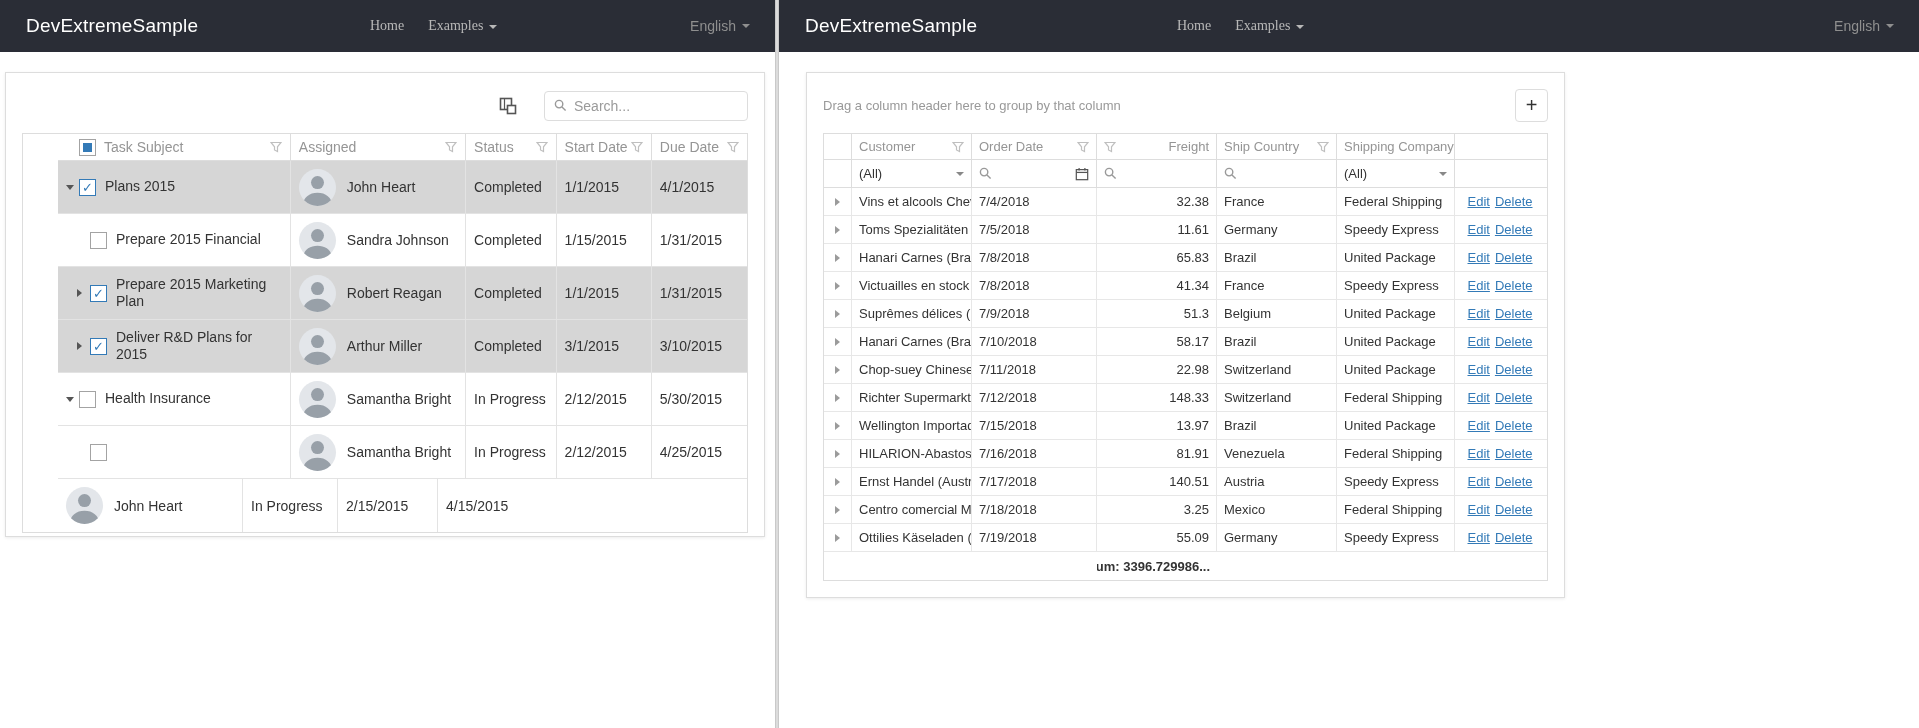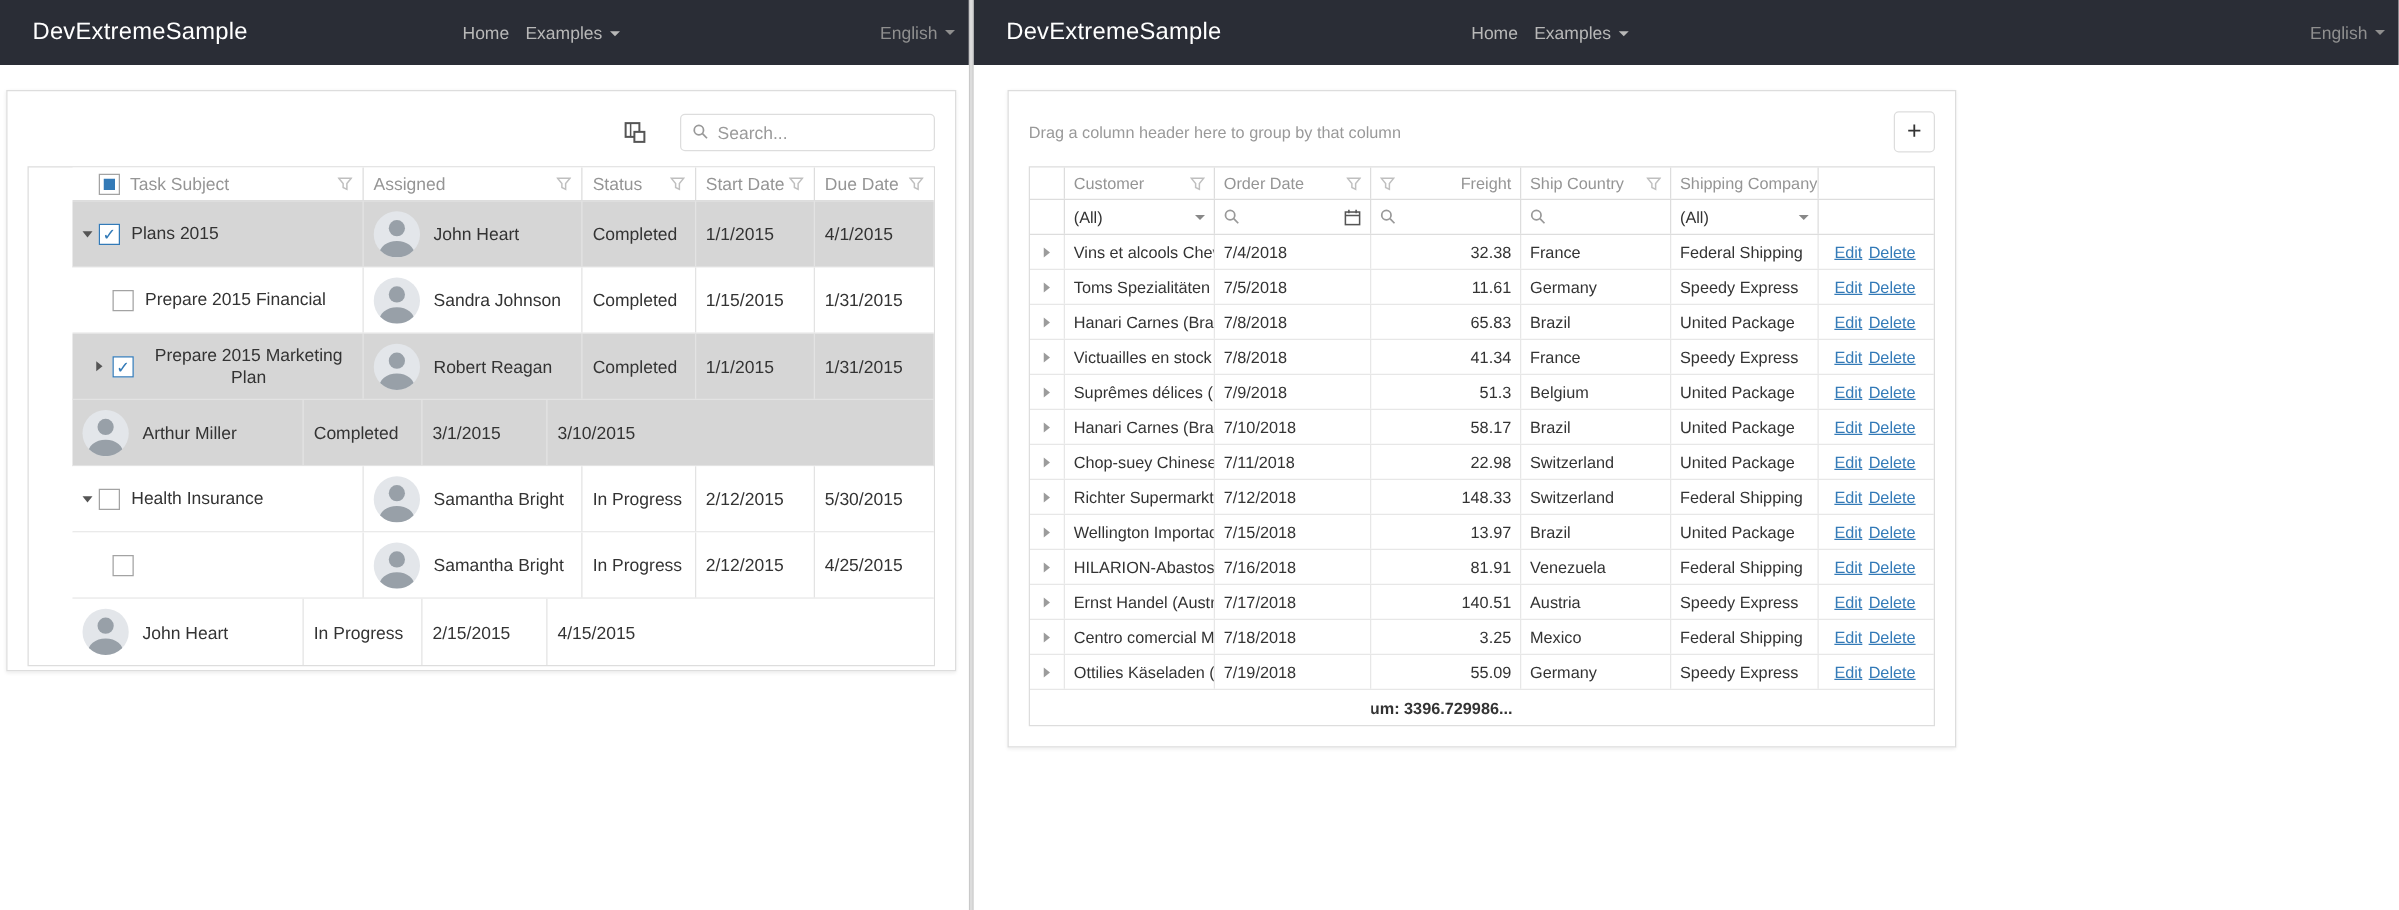--- a/index.html
+++ b/index.html
@@ -11,25 +11,25 @@
     color: #333;
   }
   .panel { height: 728px; background: #fff; position: relative; }
   .panel.left { width: 775px; }
   .panel.right { width: 1140px; }
   .divider { width: 4px; height: 728px; background: #dcdcdc; border-left:1px solid #c9c9c9; border-right:1px solid #c9c9c9; }
 
   
   .navbar { height: 52px; background: #2a2d36; position: relative; display: flex; align-items: center; }
   .brand { color: #fff; font-size: 19px; font-weight: 500; padding-left: 26px; letter-spacing: .2px; }
-  .nav-links { position: absolute; top: 0; height: 52px; display: flex; align-items: center; gap: 13px; font-size: 14px; }
+  .nav-links { position: absolute; top: 0; height: 52px; display: flex; align-items: center; gap: 24px; font-size: 14px; font-family: Liberation Serif, serif; }
   .panel.left .nav-links { left: 370px; }
   .panel.right .nav-links { left: 398px; }
   .nav-link { color: #b8b8b8; cursor: pointer; white-space: nowrap; }
-  .lang { position: absolute; right: 11px; top: 0; height: 52px; display: flex; align-items: center; color: #8f8f8f; font-size: 14px; cursor: pointer; }
+  .lang { position: absolute; right: 25px; top: 0; height: 52px; display: flex; align-items: center; color: #8f8f8f; font-size: 14px; cursor: pointer; }
   .caret { display: inline-block; margin-left: 6px; width: 0; height: 0;
            border-left: 4px solid transparent; border-right: 4px solid transparent;
            border-top: 4px solid currentColor; vertical-align: middle; }
 
   
   .tl-card { margin: 20px 0 0 5px; width: 760px; background: #fff; border: 1px solid #ddd;
              box-shadow: 0 1px 3px rgba(0,0,0,.08); padding: 16px 16px 3px 16px; }
   .tl-toolbar { display: flex; justify-content: flex-end; align-items: center; margin-bottom: 11px; height: 33px; }
   .colchooser-btn { border: none; background: transparent; width: 33px; height: 33px;
                     display: flex; align-items: center; justify-content: center; cursor: pointer; margin-right: 20px; }
@@ -64,21 +64,21 @@
   .expander.collapsed::before { content: ""; width: 0; height: 0;
       border-top: 4px solid transparent; border-bottom: 4px solid transparent; border-left: 5px solid #555; }
 
   .cb { width: 17px; height: 17px; border: 1px solid #a3a3a3; background: #fff; flex: none;
         display: inline-flex; align-items: center; justify-content: center; margin-right: 9px; cursor: pointer; }
   .cb.checked { border-color: #337ab7; }
   .cb.checked::after { content: "\2713"; color: #337ab7; font-size: 13px; font-weight: bold; line-height: 1; }
   .cb.indeterminate::after { content: ""; width: 9px; height: 9px; background: #337ab7; }
   .tl-head .cb { margin-right: 8px; }
 
-  .task-label { line-height: 1.25; text-align: center; }
+  .task-label { line-height: 1.25; }
   .avatar { width: 37px; height: 37px; border-radius: 50%; overflow: hidden; background: #e3e6ea;
             flex: none; margin-right: 11px; display: inline-flex; align-items: flex-end; justify-content: center; }
 
   
   .dg-card { margin: 20px 0 0 27px; width: 759px; background: #fff; border: 1px solid #ddd;
              box-shadow: 0 1px 3px rgba(0,0,0,.08); padding: 16px; }
   .dg-toolbar { display: flex; align-items: center; justify-content: space-between; height: 33px; margin-bottom: 11px; }
   .group-panel { color: #999; font-size: 13px; cursor: default; }
   .add-btn { width: 33px; height: 33px; border: 1px solid #ddd; border-radius: 4px; background: #fff;
              display: flex; align-items: center; justify-content: center; cursor: pointer; }
@@ -240,20 +240,26 @@
         </svg>
       </span>
       <span class="assignee-name">Robert Reagan</span>
     </div>
     <div class="cell c-status">Completed</div>
     <div class="cell c-start">1/1/2015</div>
     <div class="cell c-due">1/31/2015</div>
   </div>
 
   <div class="tl-row selected">
+    <div class="cell c-task">
+      <span class="indent" style="width: 11px;"></span>
+      <span class="expander collapsed"></span>
+      <span class="cb checked"></span>
+      <span class="task-label">Deliver R&amp;D Plans for 2015</span>
+    </div>
     <div class="cell c-assigned">
       <span class="avatar">
         <svg viewBox="0 0 24 24" width="37" height="37">
           <circle cx="12" cy="8.8" r="4.2" fill="#98a0a8"></circle>
           <path d="M2.5 24c0-5.6 4.3-8.6 9.5-8.6s9.5 3 9.5 8.6z" fill="#98a0a8"></path>
         </svg>
       </span>
       <span class="assignee-name">Arthur Miller</span>
     </div>
     <div class="cell c-status">Completed</div>

